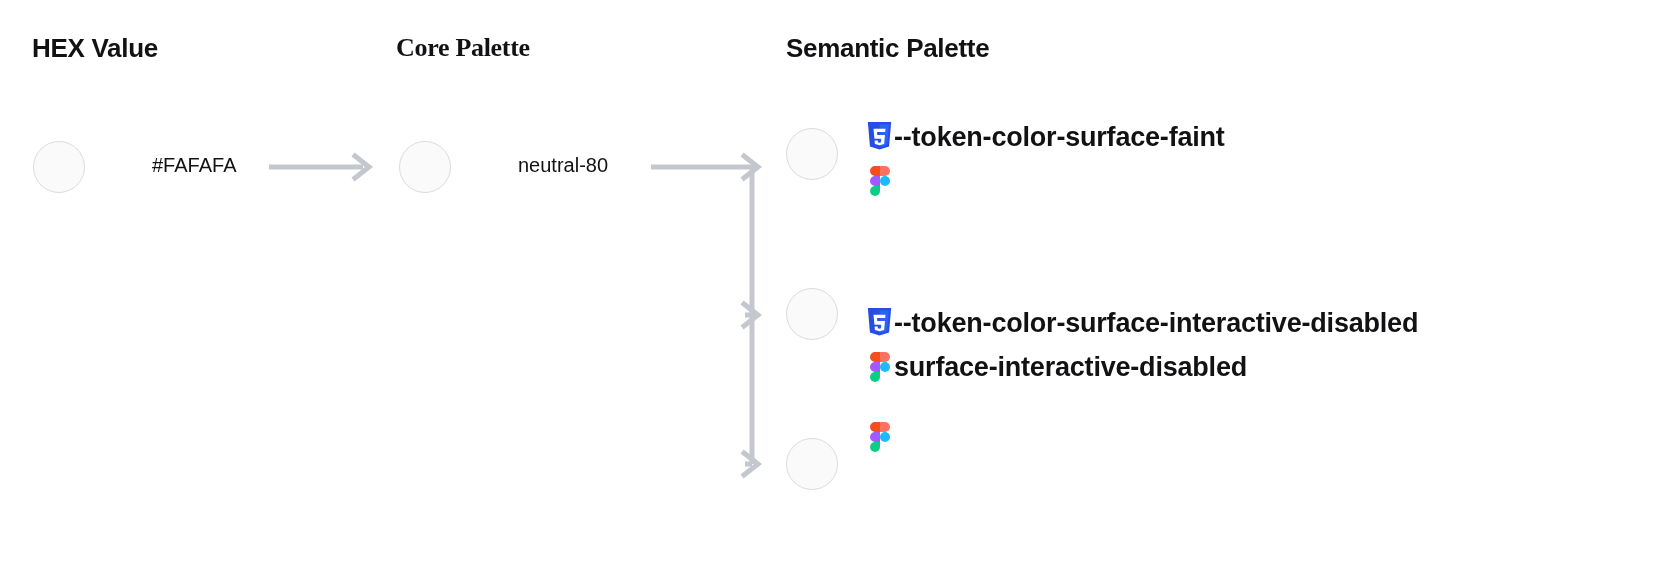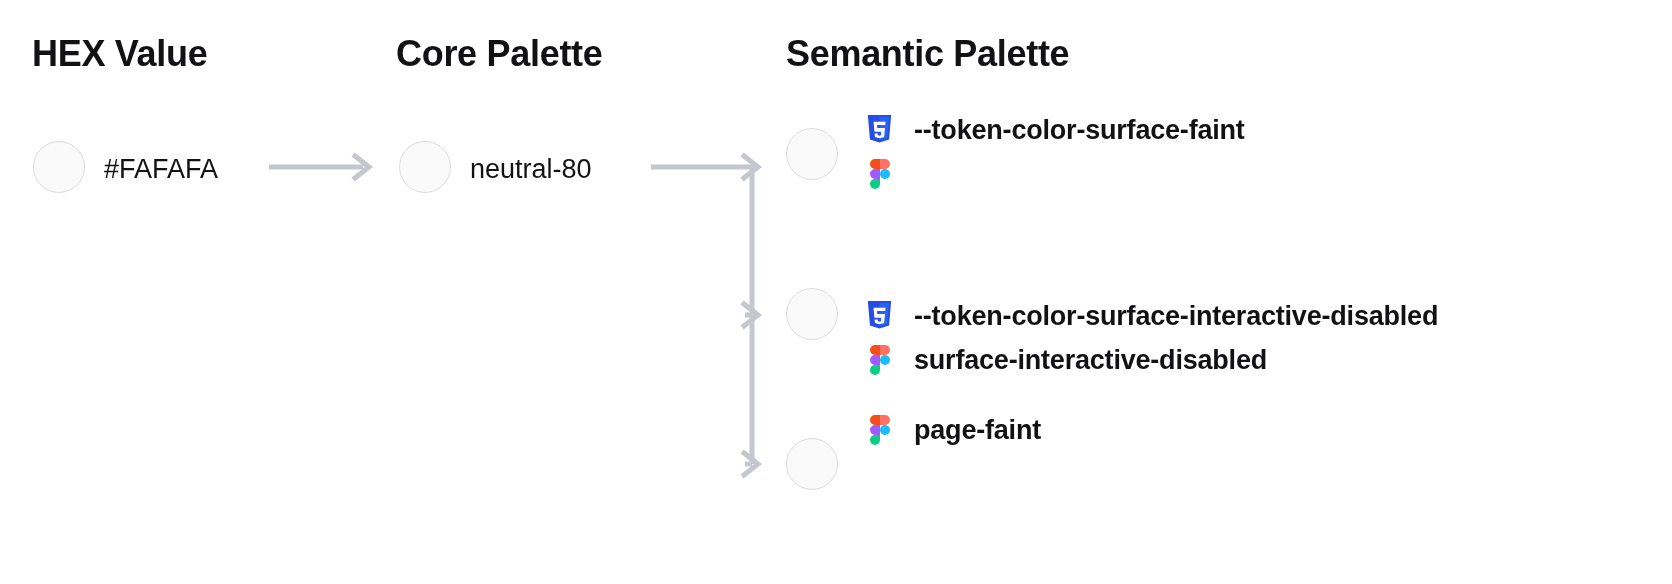--- a/index.html
+++ b/index.html
@@ -20,27 +20,27 @@
     position: relative;
     width: 1672px;
     height: 584px;
   }
 
   
   .col-heading {
     position: absolute;
     font-family: "Liberation Sans", sans-serif;
     font-weight: bold;
-    font-size: 36px;
+    font-size: 26px;
     letter-spacing: -0.3px;
     color: #121214;
     white-space: nowrap;
   }
   #heading-hex      { left: 32px;  top: 33px; }
-  #heading-core     { left: 396px; top: 33px; }
+  #heading-core     { left: 396px; top: 33px; font-family: Liberation Serif, serif; }
   #heading-semantic { left: 786px; top: 33px; }
 
   
   .swatch {
     position: absolute;
     width: 52px;
     height: 52px;
     border-radius: 50%;
     background: #fafafa;
     border: 1.5px solid #dcdce0;
@@ -49,24 +49,25 @@
   #swatch-hex  { left: 33px;  top: 141px; }
   #swatch-core { left: 399px; top: 141px; }
   #swatch-sem-0 { left: 786px; top: 128px; }
   #swatch-sem-1 { left: 786px; top: 288px; }
   #swatch-sem-2 { left: 786px; top: 438px; }
 
   
   .value-label {
     position: absolute;
     font-family: "Liberation Sans", sans-serif;
-    font-size: 27px;
+    font-size: 20px;
     font-weight: normal;
     color: #121214;
     white-space: nowrap;
+    margin-left: 48px;
   }
   #label-hex  { left: 104px; top: 154px; }
   #label-core { left: 470px; top: 154px; }
 
   
   .connectors {
     position: absolute;
     left: 0;
     top: 0;
     width: 1672px;
@@ -79,23 +80,23 @@
     position: absolute;
     left: 866px;
     width: 790px;
   }
   #sem-row-0 { top: 115px; }
   #sem-row-1 { top: 265px; margin-top: 36px; }
   #sem-row-2 { top: 415px; }
 
   .token-line {
     display: flex;
-    align-items: flex-start;
+    align-items: center;
     height: 44px;
-    gap: 21px;
+    gap: 1px;
   }
 
   .token-text {
     font-family: "Liberation Sans", sans-serif;
     font-size: 27px;
     font-weight: bold;
     letter-spacing: -0.2px;
     color: #121214;
     white-space: nowrap;
   }
@@ -212,17 +213,16 @@
     <div class="token-line">
       <span class="icon-box figma">
         <svg viewBox="0 0 38 57" width="20" height="30" xmlns="http://www.w3.org/2000/svg">
           <path d="M9.5 57a9.5 9.5 0 0 0 9.5-9.5V38H9.5a9.5 9.5 0 1 0 0 19z" fill="#0ACF83"></path>
           <path d="M0 28.5A9.5 9.5 0 0 1 9.5 19H19v19H9.5A9.5 9.5 0 0 1 0 28.5z" fill="#A259FF"></path>
           <path d="M0 9.5A9.5 9.5 0 0 1 9.5 0H19v19H9.5A9.5 9.5 0 0 1 0 9.5z" fill="#F24E1E"></path>
           <path d="M19 0h9.5a9.5 9.5 0 1 1 0 19H19V0z" fill="#FF7262"></path>
           <path d="M38 28.5A9.5 9.5 0 1 1 28.5 19 9.5 9.5 0 0 1 38 28.5z" fill="#1ABCFE"></path>
         </svg>
       </span>
-      <span class="token-text">page-faint</span>
     </div>
   </div>
 
 </div>
 
 </body></html>

